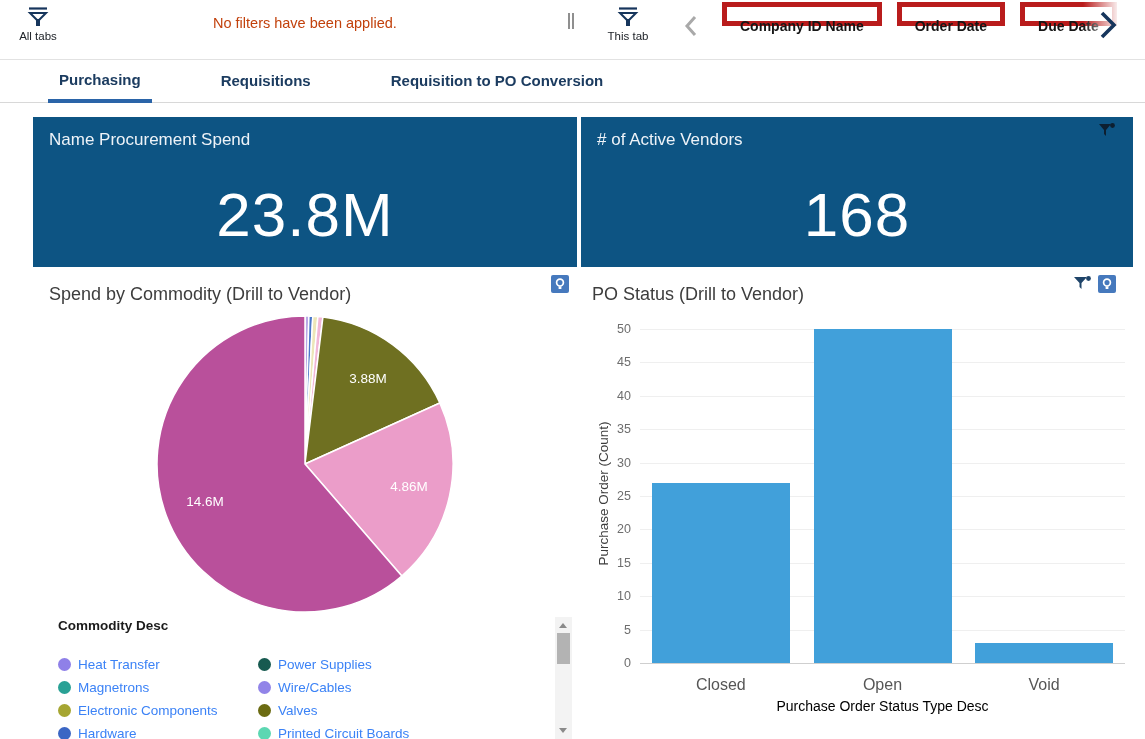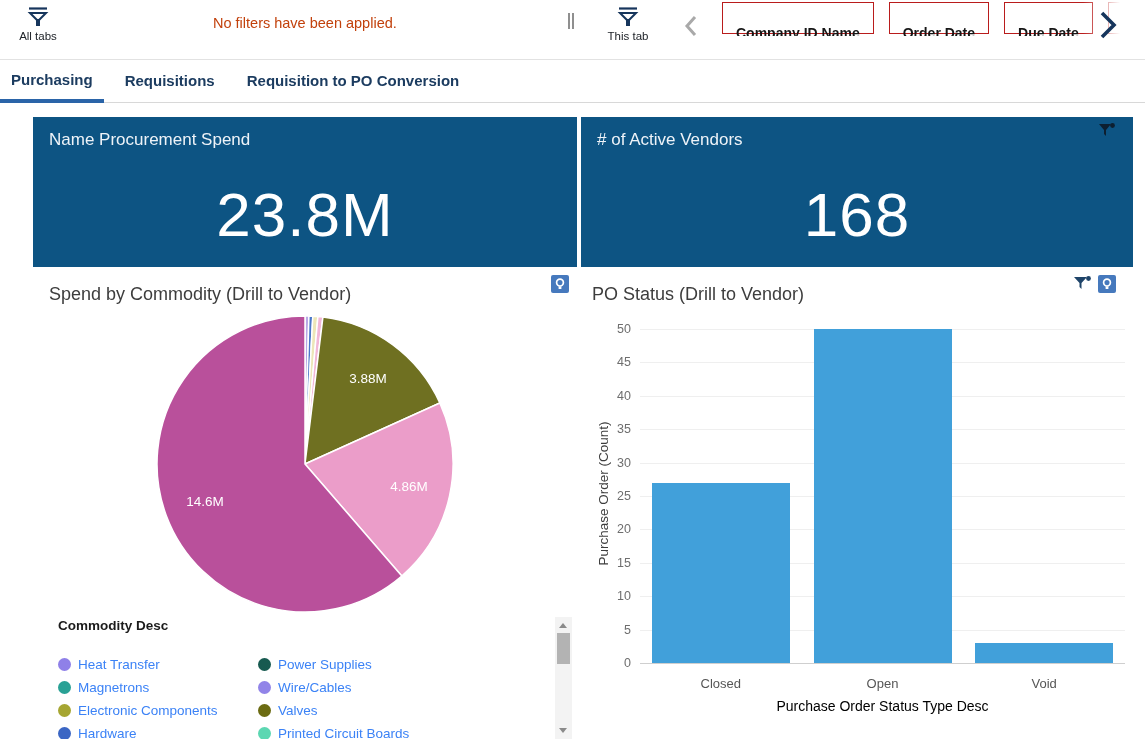--- a/index.html
+++ b/index.html
@@ -11,32 +11,32 @@
             border-bottom:1px solid #e2e2e2; }
   .filter-src { position:absolute; top:6px; width:60px; display:flex; flex-direction:column;
                 align-items:center; cursor:pointer; background:none; border:none; }
   .filter-src .lbl { font-size:11.5px; color:#20242a; margin-top:2px; }
   .no-filters { position:absolute; left:213px; top:15px; font-size:14.5px; color:#c2410c;text-align:right; }
   .drag-handle { position:absolute; left:568px; top:13px; display:flex; gap:2px; cursor:col-resize; }
   .drag-handle i { display:block; width:2px; height:16px; background:#8f8f8f; }
   .chev { position:absolute; background:none; border:none; cursor:pointer; padding:0; }
   .chips { position:absolute; left:722px; top:2px; width:423px; height:34px; display:flex;
            gap:15px; overflow:hidden; }
-  .chip { flex:0 0 auto; border:1px solid #b91c1c; background:#fff; font-weight:bold;
-          font-size:14px; color:#161616; padding:15px 13px; height:24px; line-height:30px;
+  .chip { flex:0 0 auto; border:5px solid #b91c1c; background:#fff; font-weight:bold;
+          font-size:14px; color:#161616; padding:4px 13px; height:24px; line-height:30px;
           cursor:pointer; white-space:nowrap; }
   .chip.clipped { min-width:95px; }
   .chips-fade { position:absolute; right:0; top:0; width:62px; height:46px; pointer-events:none;
           background:linear-gradient(90deg, rgba(255,255,255,0), #ffffff 60%); }
 
   
   .tabbar { position:absolute; top:61px; left:0; width:1145px; height:42px;
             border-bottom:1px solid #d8d8d8; display:flex; }
   .tab { padding:0 11px; margin-right:10px; font-size:15px; font-weight:bold; color:#1c3c60;
-         line-height:40px; height:42px; cursor:pointer; }
+         line-height:40px; height:42px; cursor:pointer;margin-left:48px; }
   .tab.active { border-bottom:4px solid #2a64a8; line-height:38px; }
 
   
   .kpi-card { position:absolute; top:117px; height:150px; background:#0d5483; color:#fff; }
   #kpi1 { left:33px; width:544px; }
   #kpi2 { left:581px; width:552px; }
   .kpi-title { padding:13px 16px 0 16px; font-size:17px; color:#eef3f8; }
   .kpi-value { position:absolute; left:0; right:0; top:62px; text-align:center; font-size:62px;
                color:#fff; letter-spacing:1px; }
   .funnel-dark { position:absolute; right:17px; top:5px; cursor:pointer; }
@@ -73,21 +73,21 @@
                     border-left:4.5px solid transparent; border-right:4.5px solid transparent; }
   .arrow-up { top:6px; border-bottom:5px solid #8a8a8a; }
   .arrow-down { bottom:6px; border-top:5px solid #8a8a8a; }
 
   
   .plot { position:absolute; left:59px; top:52px; width:485px; height:342px; }
   .gridline { position:absolute; left:0; right:0; height:1px; background:#efefef; }
   .gridline.zero { background:#cfcfcf; }
   .bar { position:absolute; bottom:1px; width:138px; cursor:pointer; }
   .ytick { position:absolute; left:0; width:50px; text-align:right; font-size:12.5px; color:#6e6e6e; }
-  .xtick { position:absolute; width:160px; text-align:center; font-size:13px; color:#565656; top:406px; }
+  .xtick { position:absolute; width:160px; text-align:center; font-size:16px; color:#565656; top:406px; }
   .xaxis-title { position:absolute; left:59px; width:485px; top:428px; text-align:center;
                  font-size:14px; color:#000000; }
   .yaxis-title { position:absolute; left:12px; top:52px; width:20px; height:342px; display:flex;
                  align-items:center; justify-content:center; }
   .yaxis-title span { transform:rotate(-90deg); white-space:nowrap; font-size:13.5px; color:#3d3d3d; }
 </style>
 </head>
 <body>
 
 <div class="topbar">

